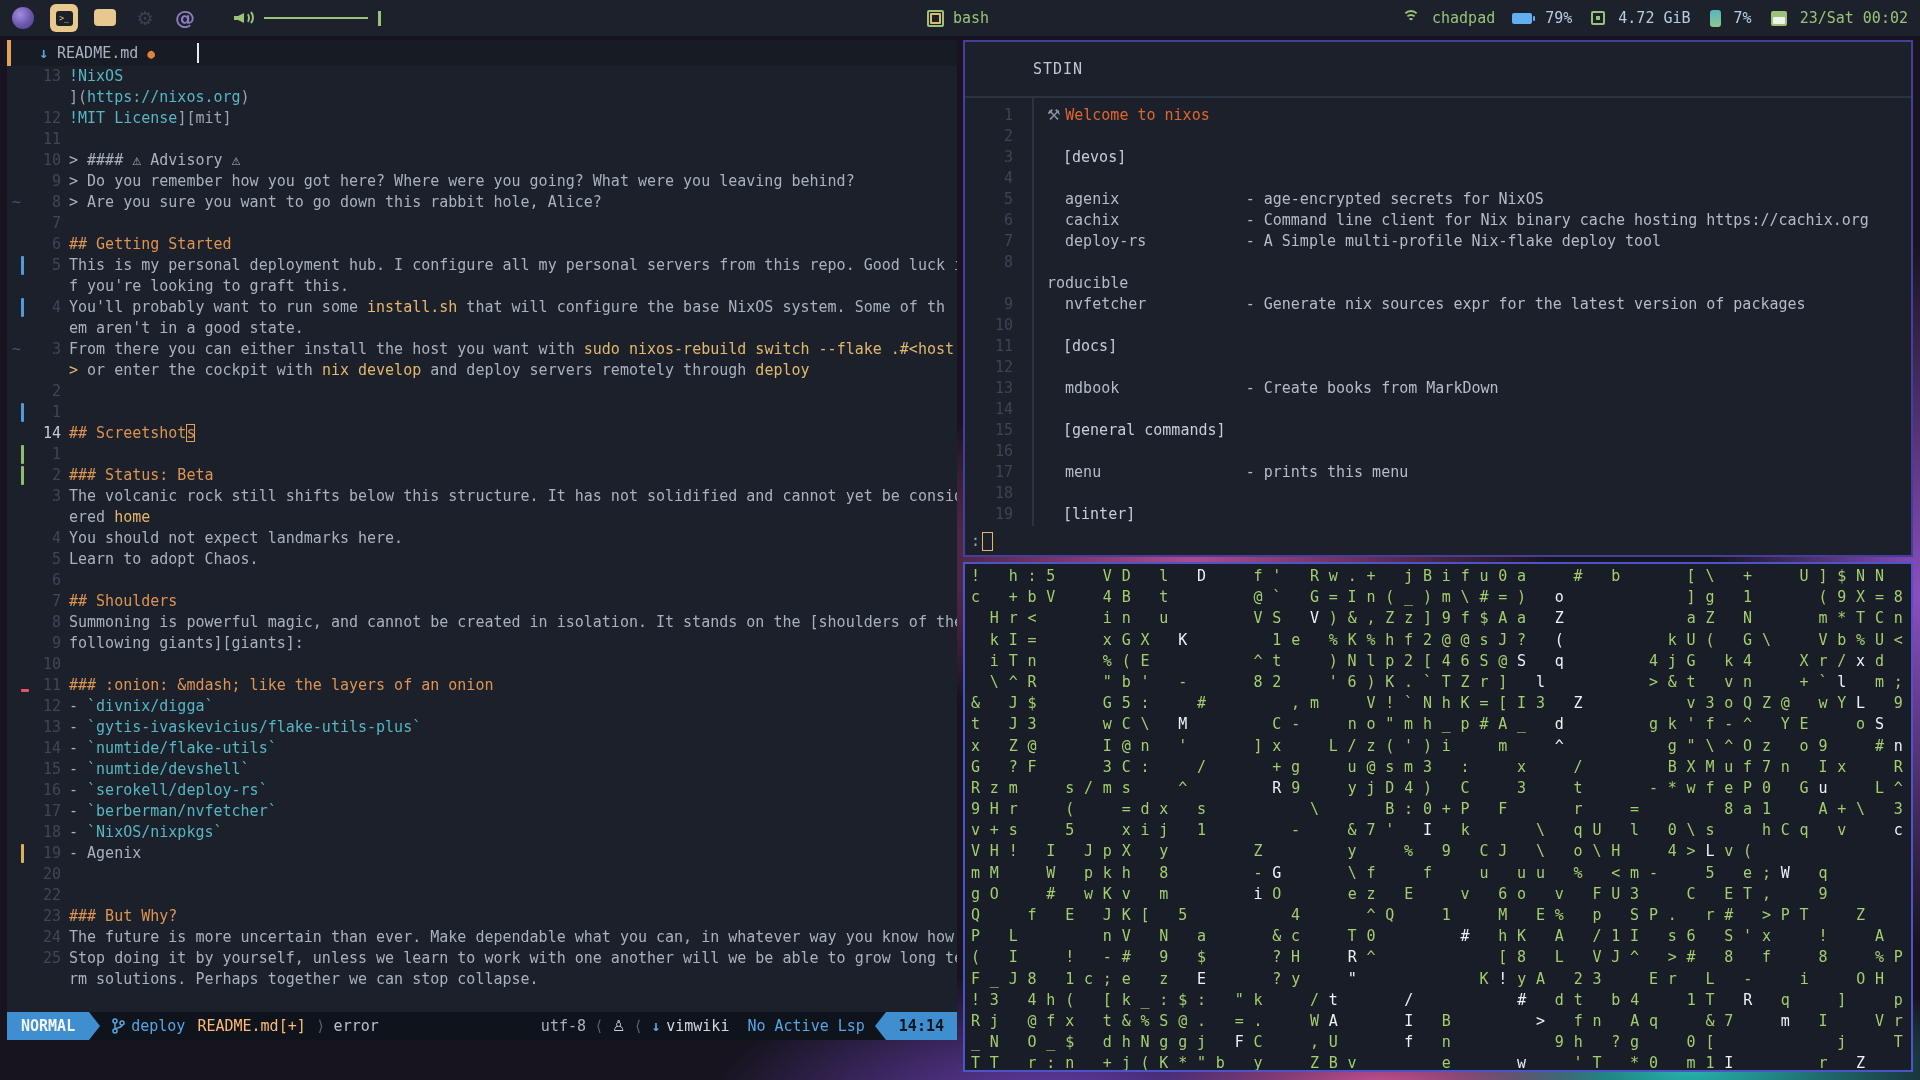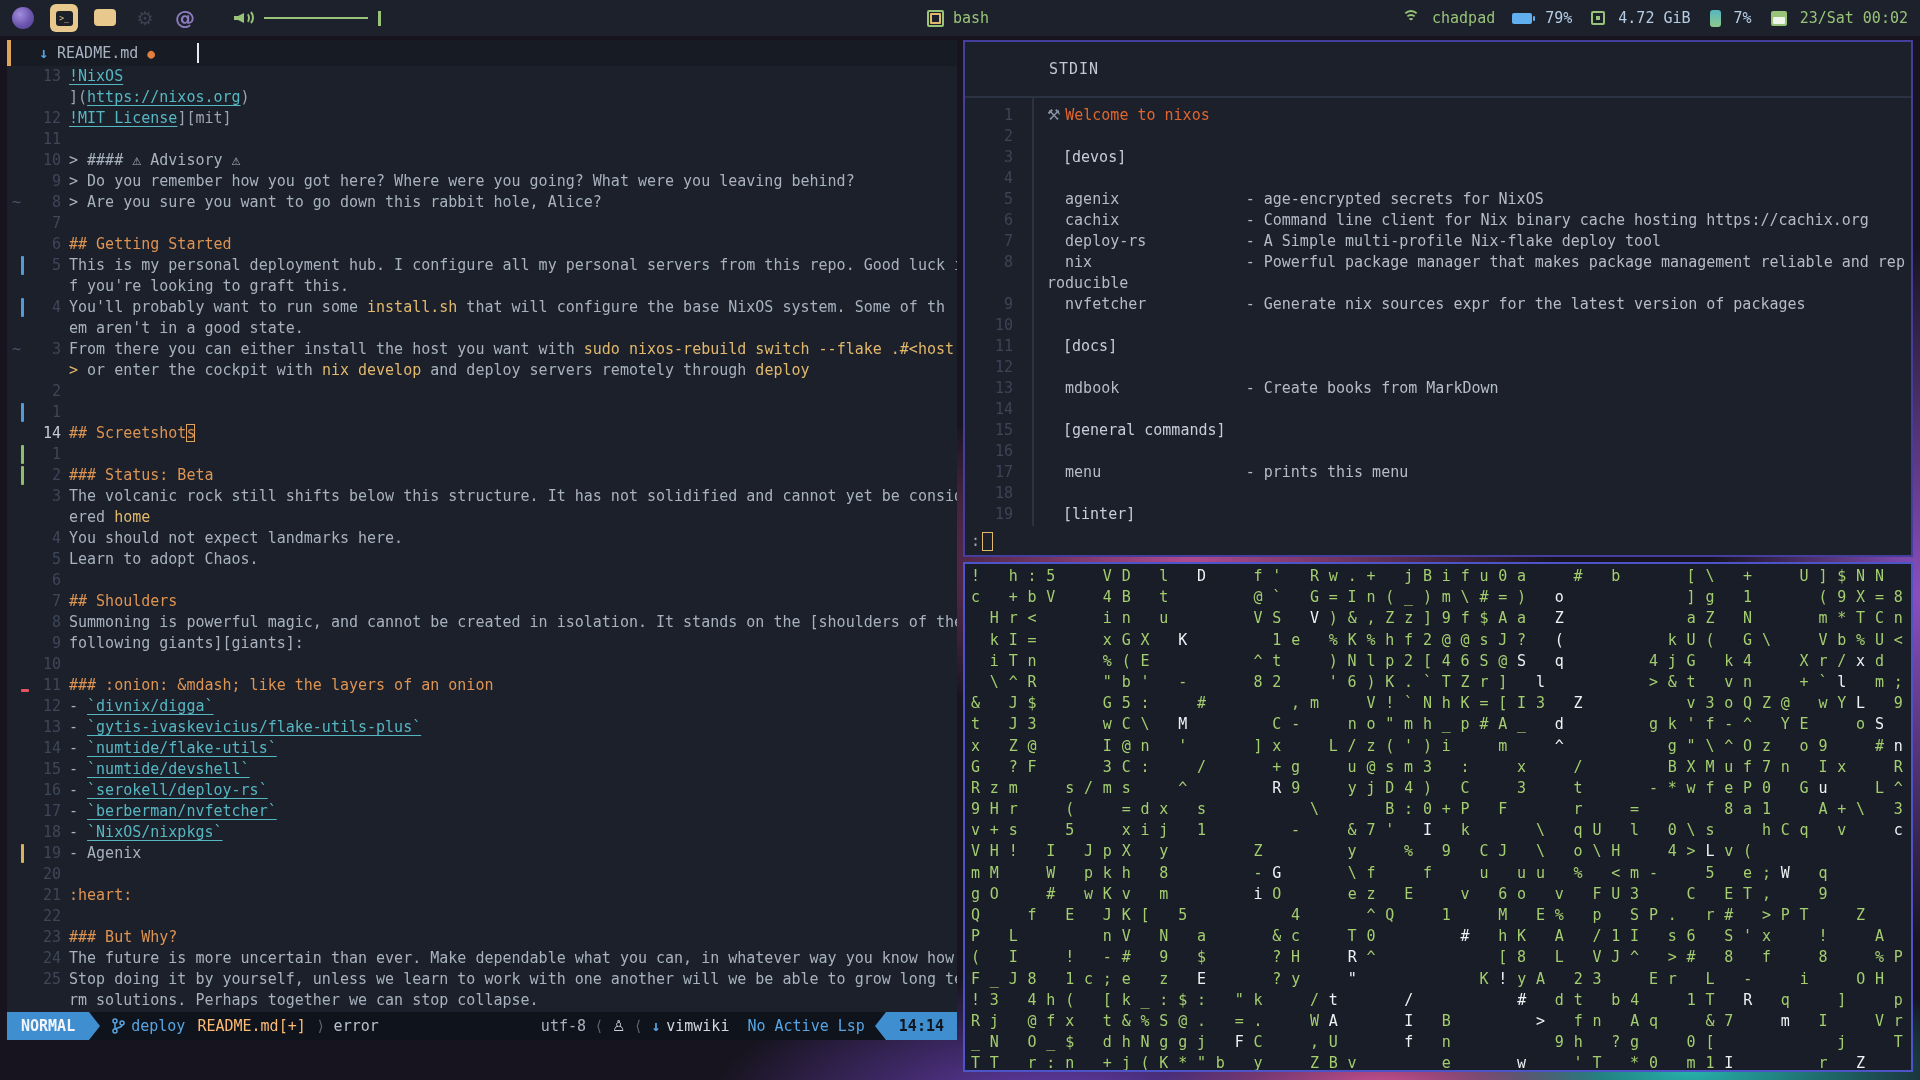--- a/index.html
+++ b/index.html
@@ -76,21 +76,21 @@
   .tab-cursor{ width:2px; height:20px; background:#e6eaf2; margin-left:26px; }
   .ebody{ position:relative; height:946px; overflow:hidden; font-size:15px; line-height:21px; }
   .erow{ position:relative; height:21px; white-space:pre; padding-left:62px; overflow:hidden; }
   .emark{ position:absolute; left:5px; color:#46546e; }
   .esign{ position:absolute; left:14px; top:1px; width:3px; height:19px; border-radius:1px; }
   .sign-blue{ background:#4f9cd8; } .sign-green{ background:#8ebd6b; } .sign-yellow{ background:#d8b35a; }
   .sign-red{ height:3px; top:14px; width:8px; background:#e55561; }
   .enum{ position:absolute; left:12px; width:42px; text-align:right; color:#3e4758; }
   .enum.cur{ color:#c3cbd8; }
   .s-h{ color:#de9452; } .s-code{ color:#e2b86b; }
-  .s-lk{ color:#56b6c2; text-decoration:underline; text-underline-offset:3px; }
+  .s-lk{ color:#56b6c2; text-underline-offset:3px; }
   .s-mut{ color:#9aa4b2; }
   .s-cursor{ outline:1px solid #e0a458; outline-offset:-1px; }
 
   
   .statusline{ position:absolute; left:0; bottom:0; width:100%; height:28px; background:#0f131b;
     display:flex; align-items:center; font-size:15px; }
   .sl-mode{ background:#3f8ed0; color:#f2f6fb; font-weight:bold; padding:12px 14px; height:28px; display:flex; align-items:center; }
   .pl-r{ width:0; height:0; border-top:14px solid transparent; border-bottom:14px solid transparent; border-left:11px solid #3f8ed0; }
   .pl-l{ width:0; height:0; border-top:14px solid transparent; border-bottom:14px solid transparent; border-right:11px solid #3f8ed0; margin-left:10px; }
   .sl-branch{ color:#57a5e5; display:flex; align-items:center; gap:6px; margin-left:12px; }
@@ -101,21 +101,21 @@
   .sl-enc{ color:#a8b2c0; }
   .sl-ang{ color:#5a6472; margin:0 10px; font-family:"DejaVu Sans",sans-serif; }
   .sl-os{ color:#c8d2dc; font-family:"DejaVu Sans",sans-serif; }
   .sl-ft{ color:#d0d8e0; display:flex; align-items:center; gap:6px; }
   .sl-ft .fico{ color:#57a5e5; font-weight:bold; }
   .sl-lsp{ color:#57a5e5; margin-left:18px; }
   .sl-time{ background:#3f8ed0; color:#10151e; font-weight:bold; padding:0 13px; height:28px; display:flex; align-items:center; }
 
   
   .thead{ position:relative; height:56px; flex:0 0 auto; }
-  .ttitle{ position:absolute; left:84px; top:18px; color:#c0c8d4; font-size:15px; letter-spacing:1px; }
+  .ttitle{ position:absolute; left:68px; top:18px; color:#c0c8d4; font-size:15px; letter-spacing:1px; }
   .thr{ position:absolute; left:0; right:0; bottom:0; height:2px; background:#2b3242; }
   .tbody{ position:relative; flex:1 1 auto; padding-top:8px; }
   .tvline{ position:absolute; left:67px; top:0; bottom:0; width:2px; background:#2b3242; }
   .trow{ position:relative; height:21px; font-size:15px; white-space:pre; padding-left:82px; overflow:hidden; color:#b4bcc8; }
   .tnum{ position:absolute; left:0; width:48px; text-align:right; color:#3d4456; }
   .s-b{ color:#c6cedb;margin-left:16px; } .s-wel{ color:#e0662f; } .s-ic{ color:#8a94a4; font-family:"DejaVu Sans",sans-serif; }
   .tprompt{ flex:0 0 auto; height:30px; display:flex; align-items:center; padding-left:6px; color:#9aa4b2; font-size:15px; gap:2px; }
   .tcursor{ width:11px; height:19px; border:1.5px solid #e2b86b; }
 
   
@@ -215,21 +215,20 @@
       <div class="erow"><span class="esign sign-red"></span><span class="enum">11</span><span class="s-h">### :onion: &amp;mdash; like the layers of an onion</span></div>
       <div class="erow"><span class="enum">12</span><span>- </span><span class="s-lk">`divnix/digga`</span></div>
       <div class="erow"><span class="enum">13</span><span>- </span><span class="s-lk">`gytis-ivaskevicius/flake-utils-plus`</span></div>
       <div class="erow"><span class="enum">14</span><span>- </span><span class="s-lk">`numtide/flake-utils`</span></div>
       <div class="erow"><span class="enum">15</span><span>- </span><span class="s-lk">`numtide/devshell`</span></div>
       <div class="erow"><span class="enum">16</span><span>- </span><span class="s-lk">`serokell/deploy-rs`</span></div>
       <div class="erow"><span class="enum">17</span><span>- </span><span class="s-lk">`berberman/nvfetcher`</span></div>
       <div class="erow"><span class="enum">18</span><span>- </span><span class="s-lk">`NixOS/nixpkgs`</span></div>
       <div class="erow"><span class="esign sign-yellow"></span><span class="enum">19</span><span>- Agenix</span></div>
       <div class="erow"><span class="enum">20</span></div>
-      <div class="erow"><span class="enum">21</span><span class="s-h">:heart:</span></div>
       <div class="erow"><span class="enum">22</span></div>
       <div class="erow"><span class="enum">23</span><span class="s-h">### But Why?</span></div>
       <div class="erow"><span class="enum">24</span><span>The future is more uncertain than ever. Make dependable what you can, in whatever way you know how.</span></div>
       <div class="erow"><span class="enum">25</span><span>Stop doing it by yourself, unless we learn to work with one another will we be able to grow long te</span></div>
       <div class="erow"><span class="enum"></span><span>rm solutions. Perhaps together we can stop collapse.</span></div>
     </div>
   <div class="statusline">
     <span class="sl-mode">NORMAL</span>
     <span class="pl-r"></span>
     <span class="sl-branch">
@@ -266,21 +265,21 @@
   </div>
   <div class="tbody">
     <span class="tvline"></span>
   <div class="trow"><span class="tnum">1</span><span class="s-ic">⚒ </span><span class="s-wel">Welcome to nixos</span></div>
       <div class="trow"><span class="tnum">2</span></div>
       <div class="trow"><span class="tnum">3</span><span class="s-b">[devos]</span></div>
       <div class="trow"><span class="tnum">4</span></div>
       <div class="trow"><span class="tnum">5</span><span>  agenix              - age-encrypted secrets for NixOS</span></div>
       <div class="trow"><span class="tnum">6</span><span>  cachix              - Command line client for Nix binary cache hosting https://cachix.org</span></div>
       <div class="trow"><span class="tnum">7</span><span>  deploy-rs           - A Simple multi-profile Nix-flake deploy tool</span></div>
-      <div class="trow"><span class="tnum">8</span><span>  nix                 - Powerful package manager that makes package management reliable and rep</span></div>
+      <div class="trow"><span class="tnum">8</span></div>
       <div class="trow"><span class="tnum"></span><span>roducible</span></div>
       <div class="trow"><span class="tnum">9</span><span>  nvfetcher           - Generate nix sources expr for the latest version of packages</span></div>
       <div class="trow"><span class="tnum">10</span></div>
       <div class="trow"><span class="tnum">11</span><span class="s-b">[docs]</span></div>
       <div class="trow"><span class="tnum">12</span></div>
       <div class="trow"><span class="tnum">13</span><span>  mdbook              - Create books from MarkDown</span></div>
       <div class="trow"><span class="tnum">14</span></div>
       <div class="trow"><span class="tnum">15</span><span class="s-b">[general commands]</span></div>
       <div class="trow"><span class="tnum">16</span></div>
       <div class="trow"><span class="tnum">17</span><span>  menu                - prints this menu</span></div>

